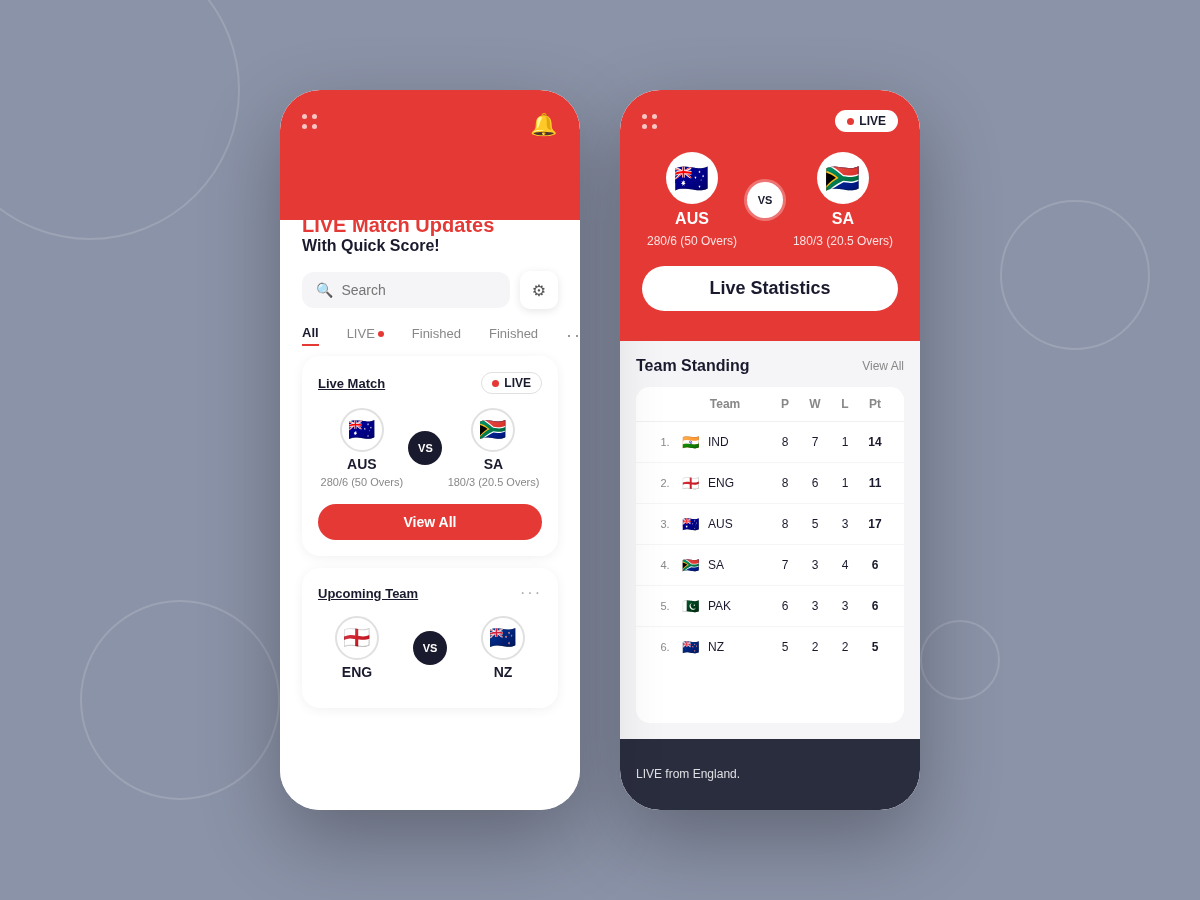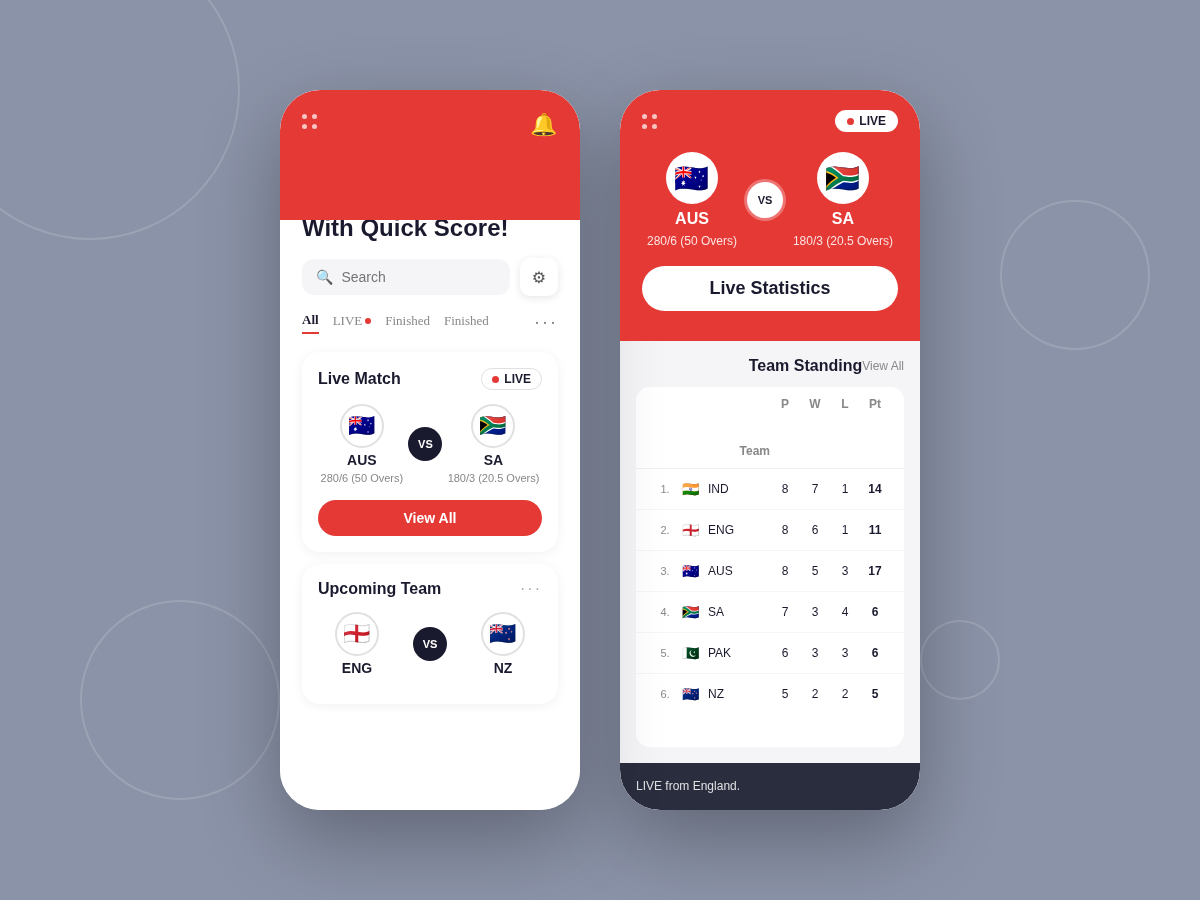--- a/index.html
+++ b/index.html
@@ -85,21 +85,21 @@
       gap: 0;
     }
 
     .hero-title-red {
       color: #e53935;
       font-size: 20px;
       font-weight: 800;
     }
     .hero-title-black {
       color: #1a1a2e;
-      font-size: 24px;
+      font-size: 16px;
       font-weight: 800;
       margin-bottom: 16px;
     }
 
     .search-row {
       display: flex;
       gap: 10px;
       align-items: center;
       margin-bottom: 16px;
     }
@@ -134,24 +134,23 @@
       justify-content: center;
       box-shadow: 0 2px 8px rgba(0,0,0,0.1);
       cursor: pointer;
       font-size: 16px;
       color: #555;
     }
 
     .tabs-row {
       display: flex;
       align-items: center;
-      gap: 14px;
-      margin-bottom: 16px;
+      gap: 28px;
+      margin-bottom: 8px;
       padding-bottom: 2px;
-      font-family: Liberation Serif, serif;
     }
     .tab {
       font-size: 13px;
       color: #888;
       cursor: pointer;
       padding-bottom: 4px;
       white-space: nowrap;
     }
     .tab.active {
       color: #1a1a2e;
@@ -186,23 +185,24 @@
       box-shadow: 0 2px 12px rgba(0,0,0,0.06);
     }
 
     .card-header {
       display: flex;
       justify-content: space-between;
       align-items: center;
       margin-bottom: 14px;
     }
     .card-title {
-      font-size: 16px;
-      font-weight: 700;
-      color: #1a1a2e;
+      font-size: 13px;
+      font-weight: 700;
+      color: #1a1a2e;
+      text-decoration: underline;
     }
     .live-badge {
       background: white;
       border: 1.5px solid #e0e0e0;
       border-radius: 20px;
       padding: 3px 10px;
       display: flex;
       align-items: center;
       gap: 5px;
       font-size: 12px;
@@ -405,21 +405,21 @@
       background: #f5f5f8;
       flex: 1;
       padding: 16px;
       display: flex;
       flex-direction: column;
       overflow: hidden;
     }
 
     .standing-header {
       display: flex;
-      justify-content: flex-end;
+      justify-content: space-between;
       align-items: center;
       margin-bottom: 12px;
     }
     .standing-title {
       font-size: 16px;
       font-weight: 700;
       color: #1a1a2e;
     }
     .view-all-link {
       font-size: 12px;
@@ -440,21 +440,21 @@
       padding: 10px 14px;
       background: white;
       border-bottom: 1px solid #f0f0f0;
     }
     .th {
       font-size: 12px;
       color: #888;
       font-weight: 600;
       text-align: center;
     }
-    .th:nth-child(2) { text-align: right; margin-top: 47px; }
+    .th:nth-child(2) { text-align: center; }
 
     .table-row-item {
       display: grid;
       grid-template-columns: 30px 1fr 30px 30px 30px 30px;
       padding: 9px 14px;
       align-items: center;
       border-bottom: 1px solid #f5f5f8;
     }
     .table-row-item:last-child { border-bottom: none; }
 
@@ -479,21 +479,21 @@
       border-radius: 4px;
       display: flex;
       align-items: center;
       justify-content: center;
       font-size: 14px;
     }
 
     
     .phone2-footer {
       background: #2a2d3e;
-      padding: 14px 16px;
+      padding: 26px 16px;
       border-radius: 0 0 40px 40px;
     }
     .footer-text {
       color: rgba(255,255,255,0.85);
       font-size: 12px;
       line-height: 1.6;
     }
     .footer-text span {
       display: block;
     }
@@ -513,20 +513,21 @@
       <div class="dots-grid">
         <div class="dot"></div>
           <div class="dot"></div>
         <div class="dot"></div>
           <div class="dot"></div>
       </div>
       <div class="bell-icon">🔔</div>
     </div>
 
     <div class="phone1-hero">
+      <div class="hero-title-red">LIVE Match Updates</div>
       <div class="hero-title-black">With Quick Score!</div>
 
       <div class="search-row">
         <div class="search-box">
           <span>🔍</span>
           <input type="text" placeholder="Search" style="">
         </div>
         <button class="filter-btn">⚙</button>
       </div>
 

